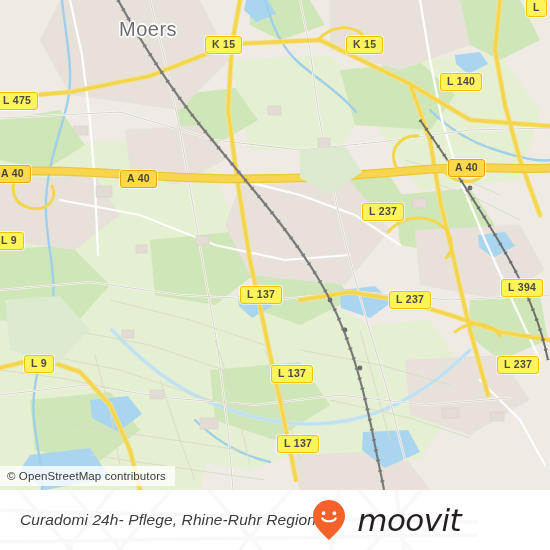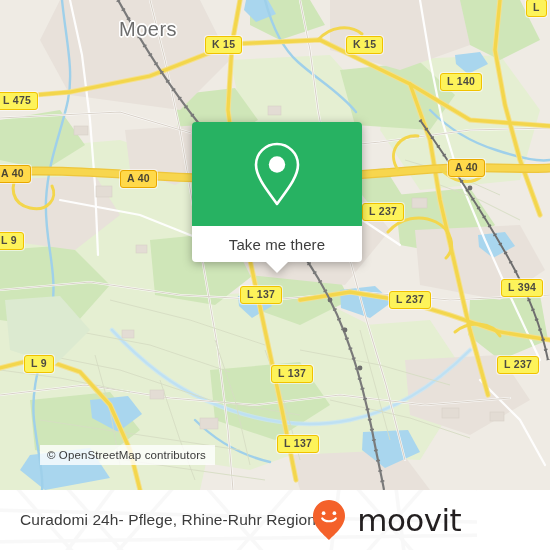--- a/index.html
+++ b/index.html
@@ -105,37 +105,37 @@
     margin-left: -11px;
     width: 0; height: 0;
     border-left: 11px solid transparent;
     border-right: 11px solid transparent;
     border-top: 11px solid #ffffff;
   }
 
   
   #attribution {
     position: absolute;
-    left: 0; top: 445px;
+    left: 0; top: 466px;
     background: rgba(255,255,255,.78);
     color: #3a3a3a;
     font-size: 11.5px;
     padding: 4px 9px 4px 7px;
     white-space: nowrap;
     letter-spacing: .1px;
-    margin-left: 40px;
   }
 
   
   #footer {
     position: absolute;
     left: 0; top: 490px;
     width: 477px; height: 60px;
     background: #ffffff;
     overflow: hidden;
+    font-style: italic;
   }
   #footer-bg { position: absolute; left:0; top:0; opacity: .45; }
   #footer-title {
     position: absolute;
     left: 20px; top: 50%;
     transform: translateY(-50%);
     color: #3c3c3c;
     font-size: 15.5px;
     letter-spacing: .1px;
     white-space: nowrap;
@@ -361,32 +361,20 @@
     <div class="shield" style="left:-6px; top:232px;">L 9</div>
     <div class="shield" style="left:362px; top:203px;">L 237</div>
     <div class="shield" style="left:240px; top:286px;">L 137</div>
     <div class="shield" style="left:389px; top:291px;">L 237</div>
     <div class="shield" style="left:501px; top:279px;">L 394</div>
     <div class="shield" style="left:497px; top:356px;">L 237</div>
     <div class="shield" style="left:24px; top:355px;">L 9</div>
     <div class="shield" style="left:271px; top:365px;">L 137</div>
     <div class="shield" style="left:277px; top:435px;">L 137</div>
 
-    <div id="callout">
-      <div id="callout-top">
-        <svg width="56" height="68" viewBox="0 0 56 68">
-          <path d="M28 4 C16.5 4 7 13.3 7 24.8 C7 38 20.5 53 28 64 C35.5 53 49 38 49 24.8 C49 13.3 39.5 4 28 4 Z" fill="none" stroke="#ffffff" stroke-width="2.6" stroke-linejoin="round"></path>
-          <circle cx="28" cy="24.5" r="8.2" fill="#ffffff"></circle>
-        </svg>
-      </div>
-      <div id="callout-bottom">
-        <span id="callout-label">Take me there</span>
-        <div id="callout-tip"></div>
-      </div>
-    </div>
 
     <div id="attribution">© OpenStreetMap contributors</div>
   </div>
 
   <div id="footer">
     <svg id="footer-bg" width="550" height="60" viewBox="0 0 550 60">
       <rect x="0" y="0" width="550" height="60" fill="#ffffff"></rect>
       <g fill="none" stroke="#f0f0f0" stroke-width="3.5">
         <path d="M10,-10 L80,70"></path>
         <path d="M60,-10 L130,70"></path>

